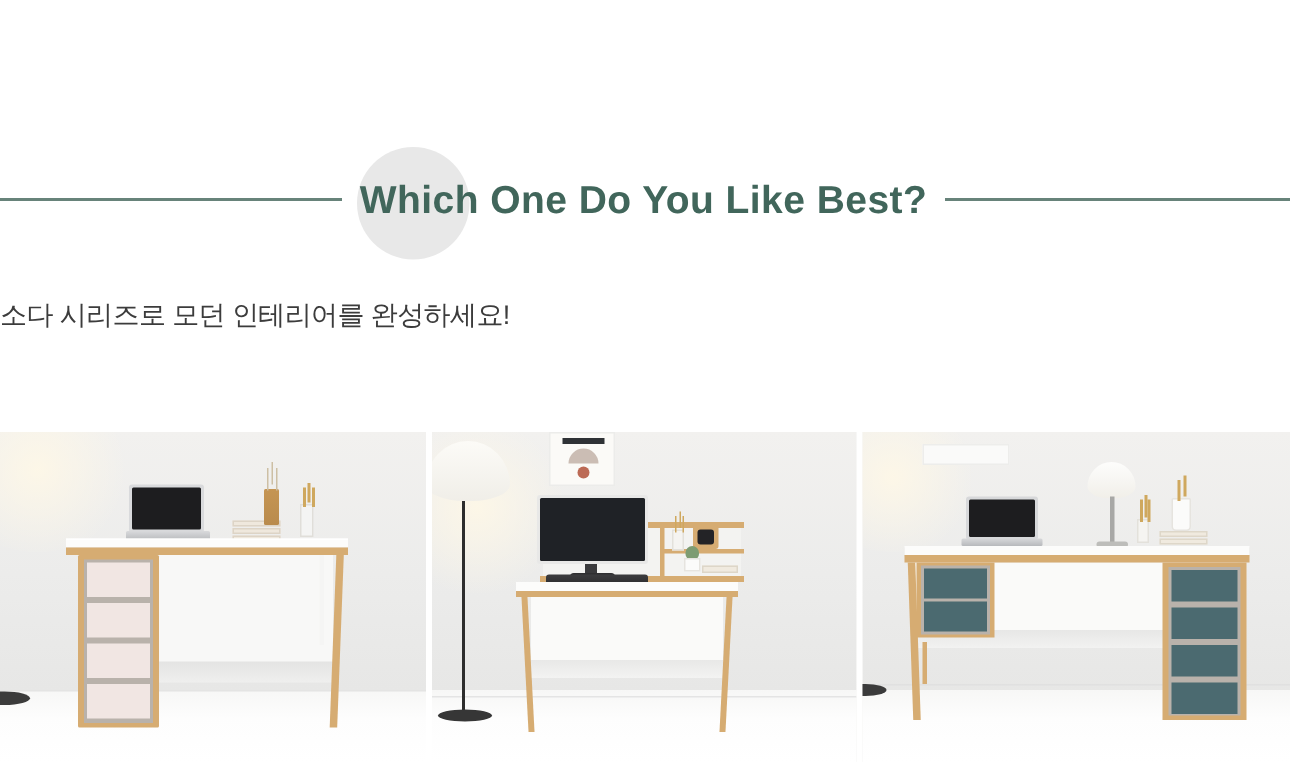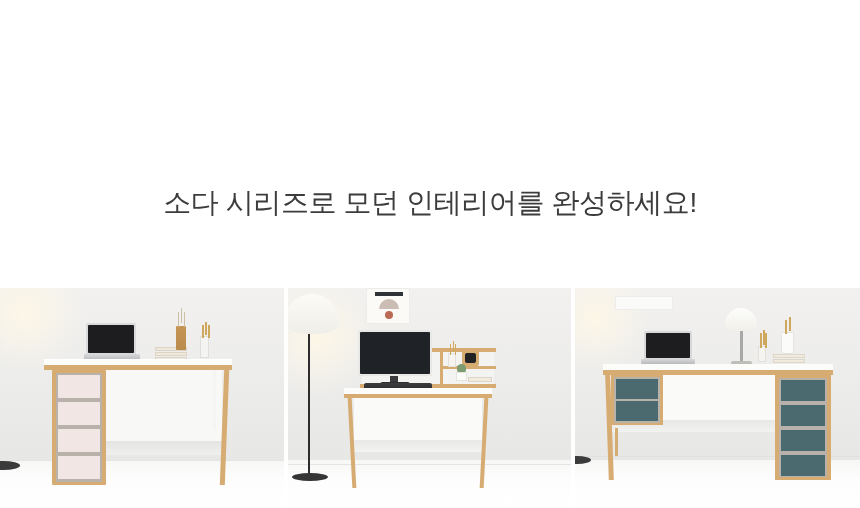--- a/index.html
+++ b/index.html
@@ -33,23 +33,23 @@
     position:absolute; left:10px; top:1px;
     width:75px; height:75px; border-radius:50%;
     background:#e8e8e8; z-index:0;
   }
   .headline-text{
     position:relative; z-index:1;
     font-size:26px; font-weight:bold; letter-spacing:.3px;
     color:#41665b; white-space:nowrap;
   }
   .subhead{
-    position:absolute; left:0; top:184px; width:860px;
-    text-align:center;
-    font-size:28px; color:#3c3c3c; letter-spacing:-.4px;
+    position:absolute; left:0; top:198px; width:860px;
+    text-align:left;
+    font-size:18px; color:#3c3c3c; letter-spacing:-.4px;
     white-space:nowrap;
   }
 
   
   .gallery{
     position:absolute; left:0; top:288px; width:860px; height:220px;
     display:flex; gap:4px; background:#ffffff;
   }
   .photo{
     position:relative; width:284px; height:220px; overflow:hidden;
@@ -205,20 +205,30 @@
   .p3-cup s{ position:absolute; left:3px; top:-13px; width:1.5px; height:14px;
              background:#cfa85e; display:block; }
   .p3-bowl{ position:absolute; left:-12px; top:168px; width:28px; height:8px;
             background:#3b3b3b; border-radius:50%; }
 </style>
 </head>
 <body>
 
 <div class="promo-header">
 
+  <div class="headline-row">
+    <div class="rule rule-left"></div>
+
+    <div class="headline-mid">
+      <div class="circle-accent"></div>
+      <div class="headline-text">Which One Do You Like Best?</div>
+    </div>
+
+    <div class="rule rule-right"></div>
+  </div>
 
   <div class="subhead">소다 시리즈로 모던 인테리어를 완성하세요!</div>
 </div>
 
 <div class="gallery">
 
   <div class="photo">
     <div class="wall"></div>
     <div class="glow p1-glow"></div>
     <div class="floor"></div>

